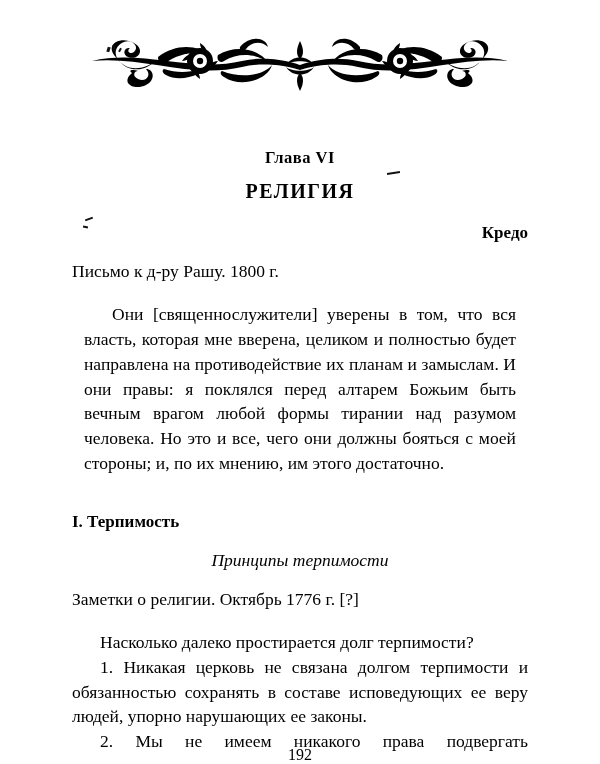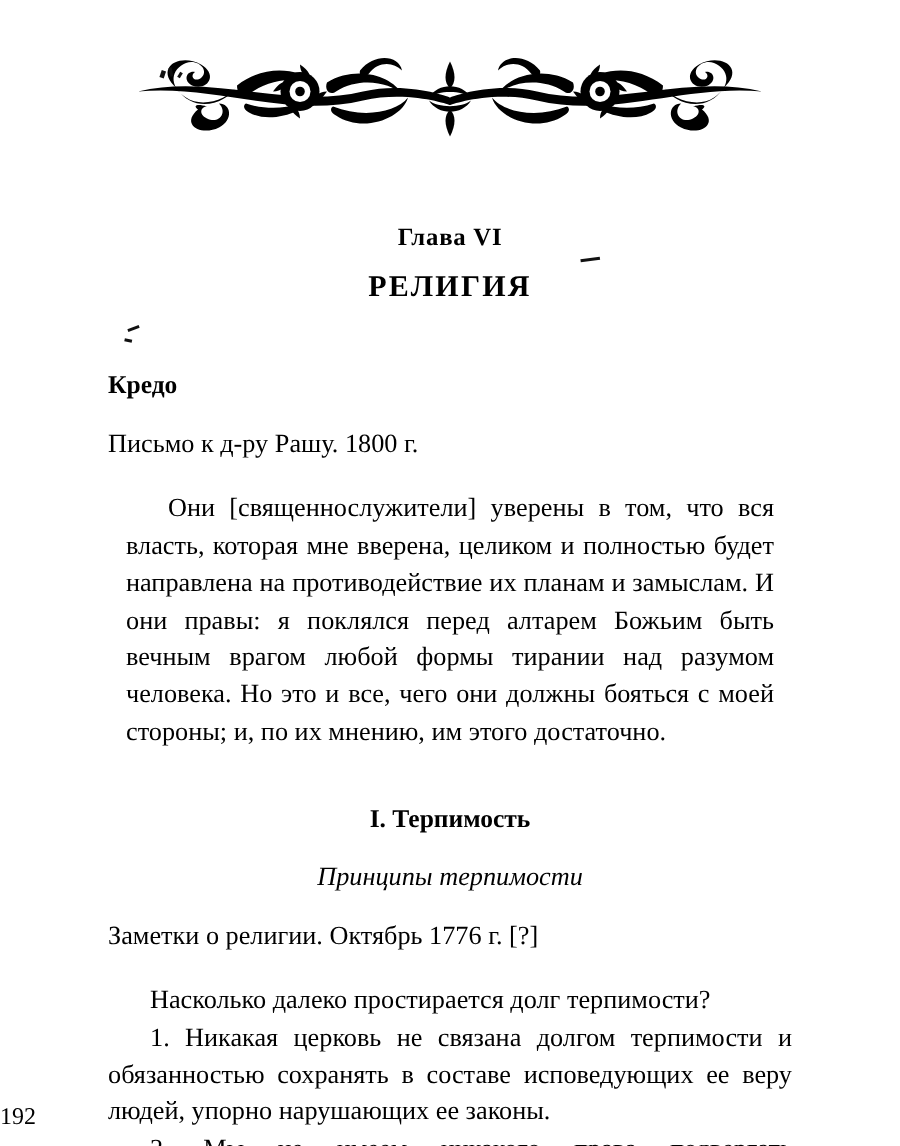--- a/index.html
+++ b/index.html
@@ -51,24 +51,24 @@
     margin-top: 48px;
   }
   .chapter-title {
     text-align: center;
     font-weight: bold;
     font-size: 20px;
     letter-spacing: 1.5px;
     margin-top: 12px;
   }
   .section-title {
-    text-align: left;
+    text-align: right;
     font-weight: bold;
     font-size: 17px;
-    margin-top: 44px;
+    margin-top: 20px;
   }
   .source-line {
     text-align: left;
     font-size: 17.5px;
     margin-top: 18px;
   }
   .body-block {
     margin-top: 20px;
     font-size: 17.5px;
     line-height: 1.42;
@@ -77,21 +77,21 @@
   }
   .body-block p {
     margin: 12px;
     text-indent: 28px;
     text-align: justify;
   }
   .body-block p.last-line-left {
     text-align-last: left;
   }
   .sub-head {
-    text-align: center;
+    text-align: left;
     font-weight: bold;
     font-size: 17px;
     margin-top: 36px;
   }
   .sub-italic {
     text-align: center;
     font-style: italic;
     font-size: 17.5px;
     margin-top: 18px;
   }
@@ -105,21 +105,22 @@
     text-indent: 28px;
     text-align: justify;
   }
   .notes-block p.q {
     text-align-last: left;
   }
   .folio {
     position: absolute;
     left: 0;
     right: 0;
-    bottom: 32px;
+    bottom: 22px;
+    text-align: center;
     font-size: 16px;
   }
 </style>
 </head>
 <body>
 
 <div class="page">
 
   <div class="speck s1"></div>
   <div class="speck s2"></div>

